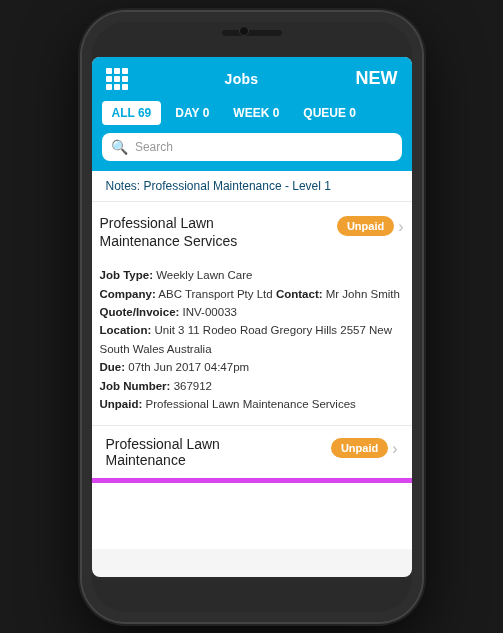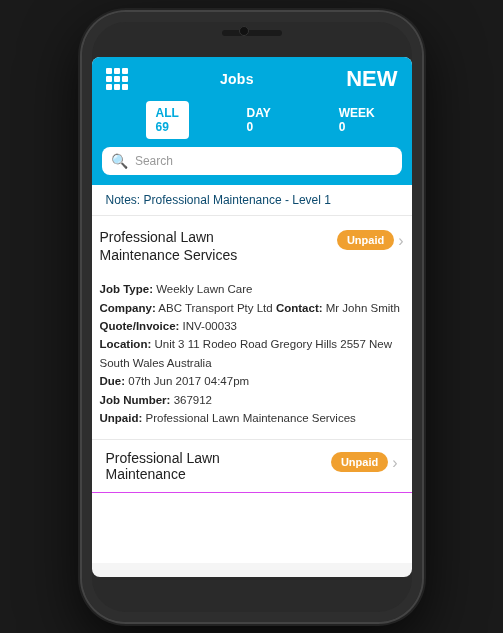--- a/index.html
+++ b/index.html
@@ -101,40 +101,39 @@
 
     .header-title {
       color: white;
       font-size: 14px;
       font-weight: 600;
       letter-spacing: 0.3px;
     }
 
     .header-new {
       color: white;
-      font-size: 22px;
+      font-size: 18px;
       font-weight: 700;
     }
 
     
     .tabs {
       background: #00aadd;
       padding: 0 10px 8px;
       display: flex;
       gap: 4px;
     }
 
     .tab {
       padding: 5px 10px;
       border-radius: 4px;
       font-size: 12px;
       font-weight: 600;
       color: white;
       cursor: pointer;
-      margin-left: 44px;
     }
 
     .tab.active {
       background: white;
       color: #00aadd;
     }
 
     
     .search-bar {
       background: #00aadd;
@@ -229,21 +228,21 @@
       margin-top: 15px;
     }
 
     .job-detail strong {
       font-weight: 700;
       color: #222;
     }
 
     .job-card-second {
       padding: 10px 14px;
-      border-bottom: 1px solid #d946ef;
+      border-bottom: 5px solid #d946ef;
       position: relative;
       display: flex;
       align-items: flex-start;
       justify-content: flex-start;
       gap: 32px;
     }
 
     .job-title-second {
       font-size: 14px;
       color: #222;

